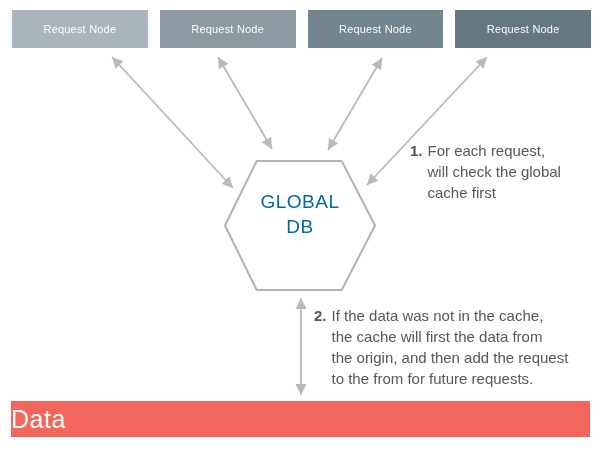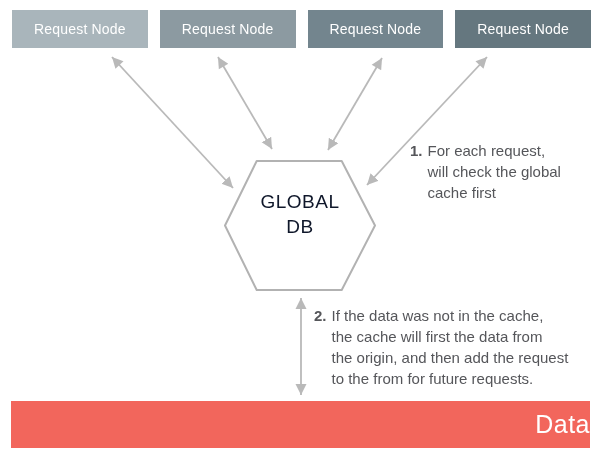--- a/index.html
+++ b/index.html
@@ -2,42 +2,42 @@
 <html style="--node1: #a9b5bb; --node2: #8c9aa1; --node3: #73858e; --node4: #65777f; --accent: #f2665c; --cache_text: #f4695e; --arrow: #b9b9b9; --hex_border: #b2b2b2; --annotation_text: #55565a; --node_text: #ffffff; --data_text: #ffffff;"><head>
 <meta charset="utf-8">
 <style>
   html,body{margin:0;padding:0;background:#fff;}
   body{font-family:"Liberation Sans", sans-serif;}
   #diagram{position:relative;width:601px;height:461px;background:#fff;overflow:hidden;}
 
   
   .node-row{position:absolute;left:12px;top:10px;width:579px;height:38px;display:flex;gap:12px;}
   .node-box{flex:1;display:flex;align-items:center;justify-content:center;
-            color:var(--node_text,#fff);font-size:14px;letter-spacing:.2px;}
+            color:var(--node_text,#fff);font-size:11px;letter-spacing:.2px;}
 
   
   svg.overlay{position:absolute;left:0;top:0;pointer-events:none;}
   .arrow-line{stroke:var(--arrow,#b9b9b9);stroke-width:1.8;fill:none;}
   .arrow-head-shape{fill:var(--arrow,#b9b9b9);}
   .hex{fill:#ffffff;stroke:var(--hex_border,#b2b2b2);stroke-width:2;stroke-linejoin:round;}
 
   
   .hex-label{position:absolute;left:225px;top:189px;width:150px;text-align:center;
              color:var(--cache_text,#f4695e);font-size:19px;line-height:25px;letter-spacing:.5px;}
 
   
   .annotation{position:absolute;display:flex;gap:5px;color:var(--annotation_text,#55565a);
               font-size:15px;line-height:21px;}
   .annotation .num{font-weight:bold;}
   #annotation-1{left:410px;top:140px;}
   #annotation-2{left:314px;top:305px;}
 
   
-  .data-bar{position:absolute;left:11px;top:401px;width:579px;height:47px;
-            display:flex;align-items:center;justify-content:flex-end;
+  .data-bar{position:absolute;left:11px;top:401px;width:579px;height:36px;
+            display:flex;align-items:center;justify-content:flex-start;
             color:var(--data_text,#fff);font-size:25px;letter-spacing:.5px;}
 </style>
 </head>
 <body>
 
 <div id="diagram">
 
   <div class="node-row">
     <div class="node-box" style="background: rgb(169, 181, 187);">
       <span>Request Node</span>
@@ -65,21 +65,21 @@
 
     <line class="arrow-line" x1="112" y1="57" x2="233" y2="188" marker-start="url(#ah-start)" marker-end="url(#ah-end)"></line>
     <line class="arrow-line" x1="218" y1="57" x2="272" y2="149" marker-start="url(#ah-start)" marker-end="url(#ah-end)"></line>
     <line class="arrow-line" x1="382" y1="58" x2="328" y2="150" marker-start="url(#ah-start)" marker-end="url(#ah-end)"></line>
     <line class="arrow-line" x1="487" y1="57" x2="367" y2="185" marker-start="url(#ah-start)" marker-end="url(#ah-end)"></line>
     <line class="arrow-line" x1="301" y1="298" x2="301" y2="395" marker-start="url(#ah-start)" marker-end="url(#ah-end)"></line>
 
     <polygon class="hex" points="256.7,161 341.7,161 375,225.5 341.7,290 256.7,290 225,225.5"></polygon>
   </svg>
 
-  <div class="hex-label" style="color: #0f172a;">
+  <div class="hex-label" style="color: #0369a1;">
     <div>GLOBAL</div>
     <div>DB</div>
   </div>
 
   <div class="annotation" id="annotation-1">
     <span class="num">1.</span>
     <span class="lines">
       <div>For each request,</div>
       <div>will check the global</div>
       <div>cache first</div>

